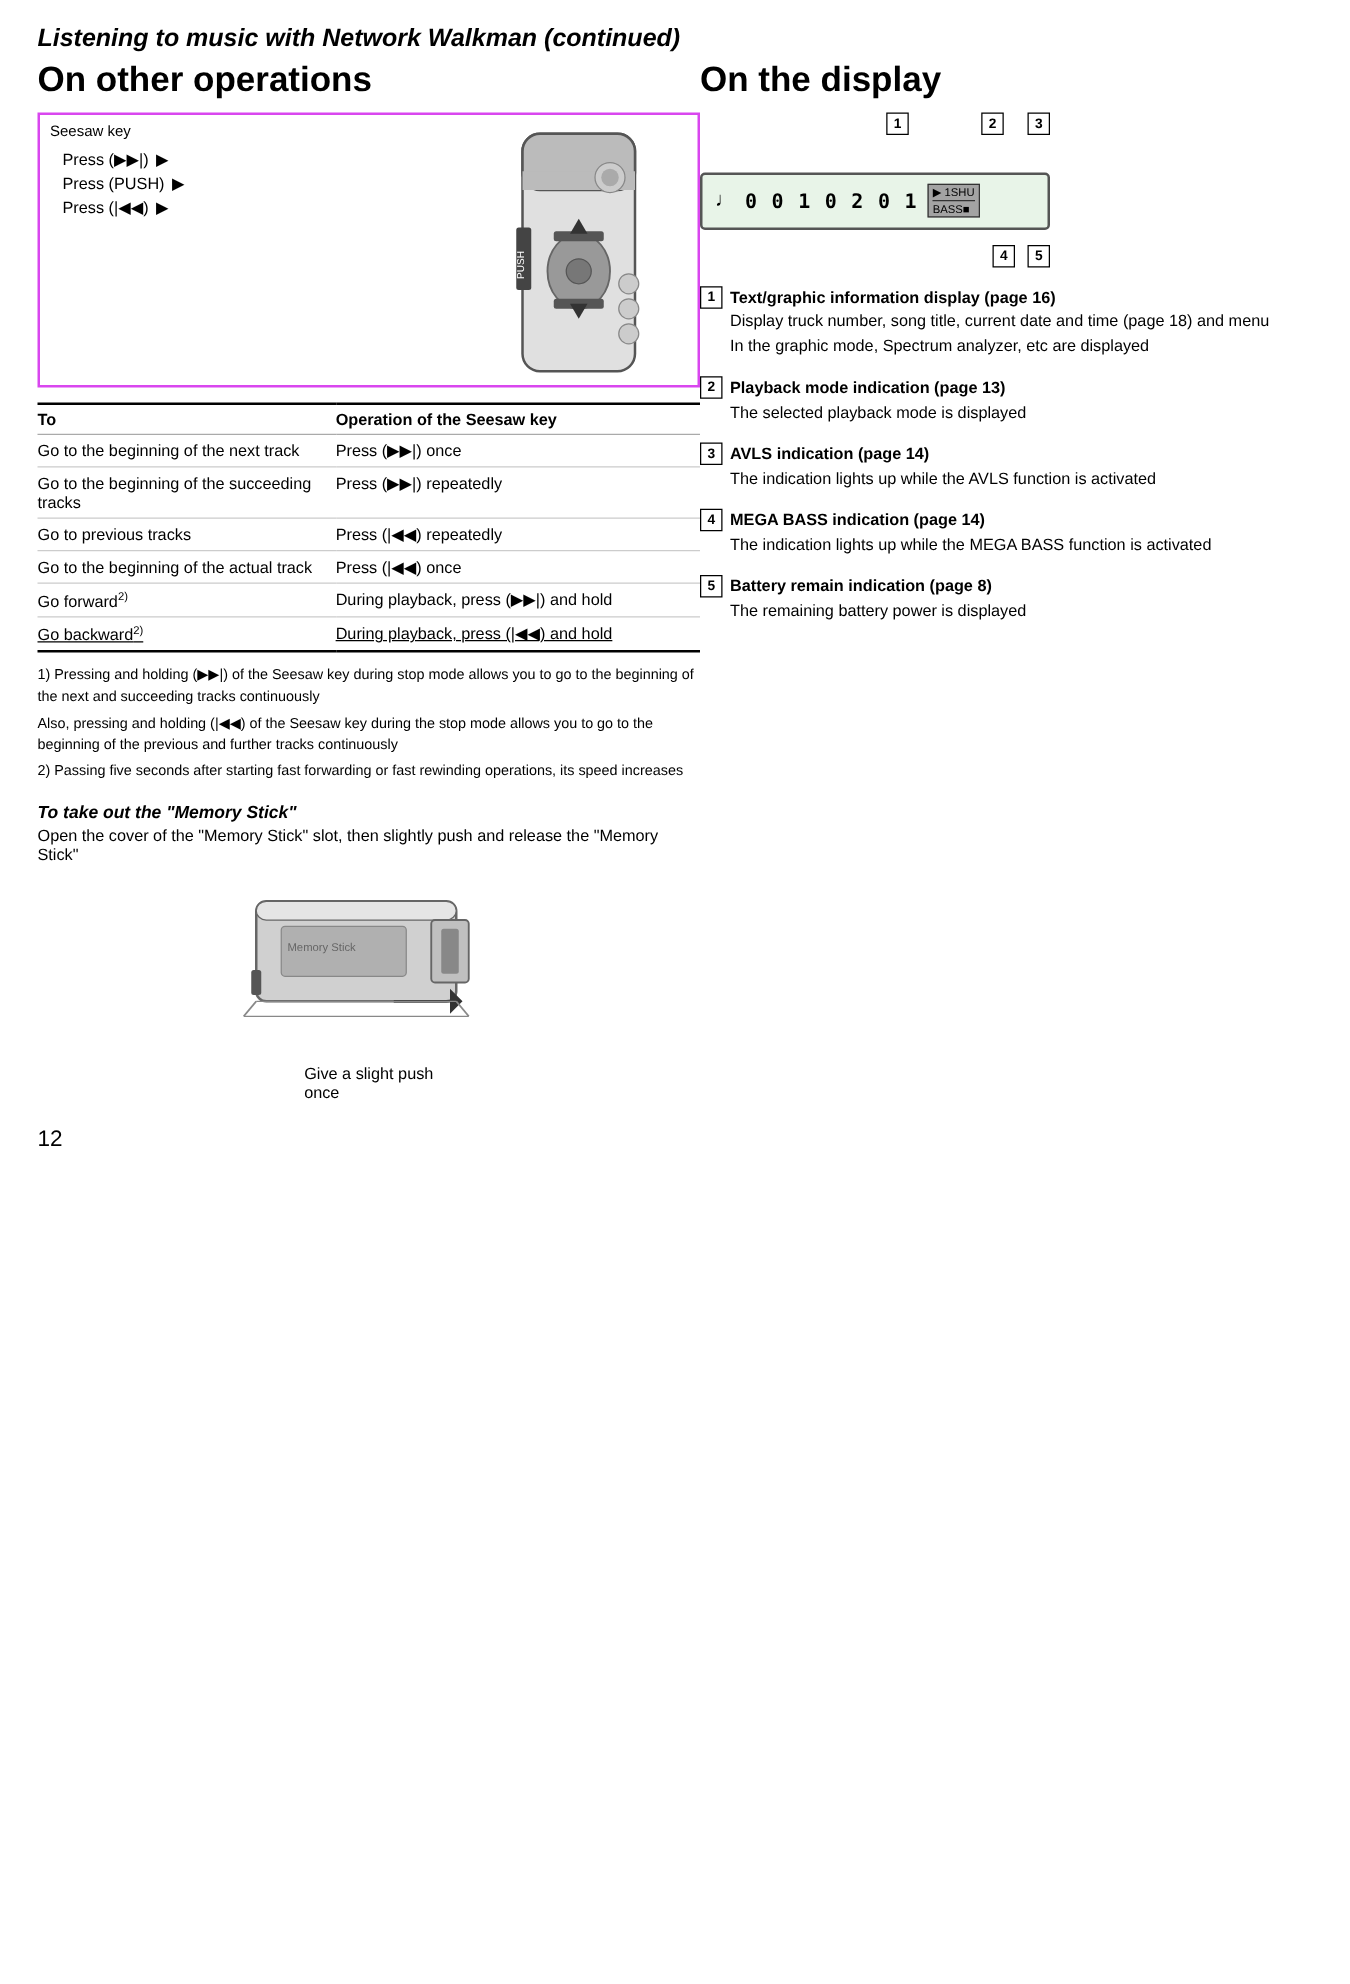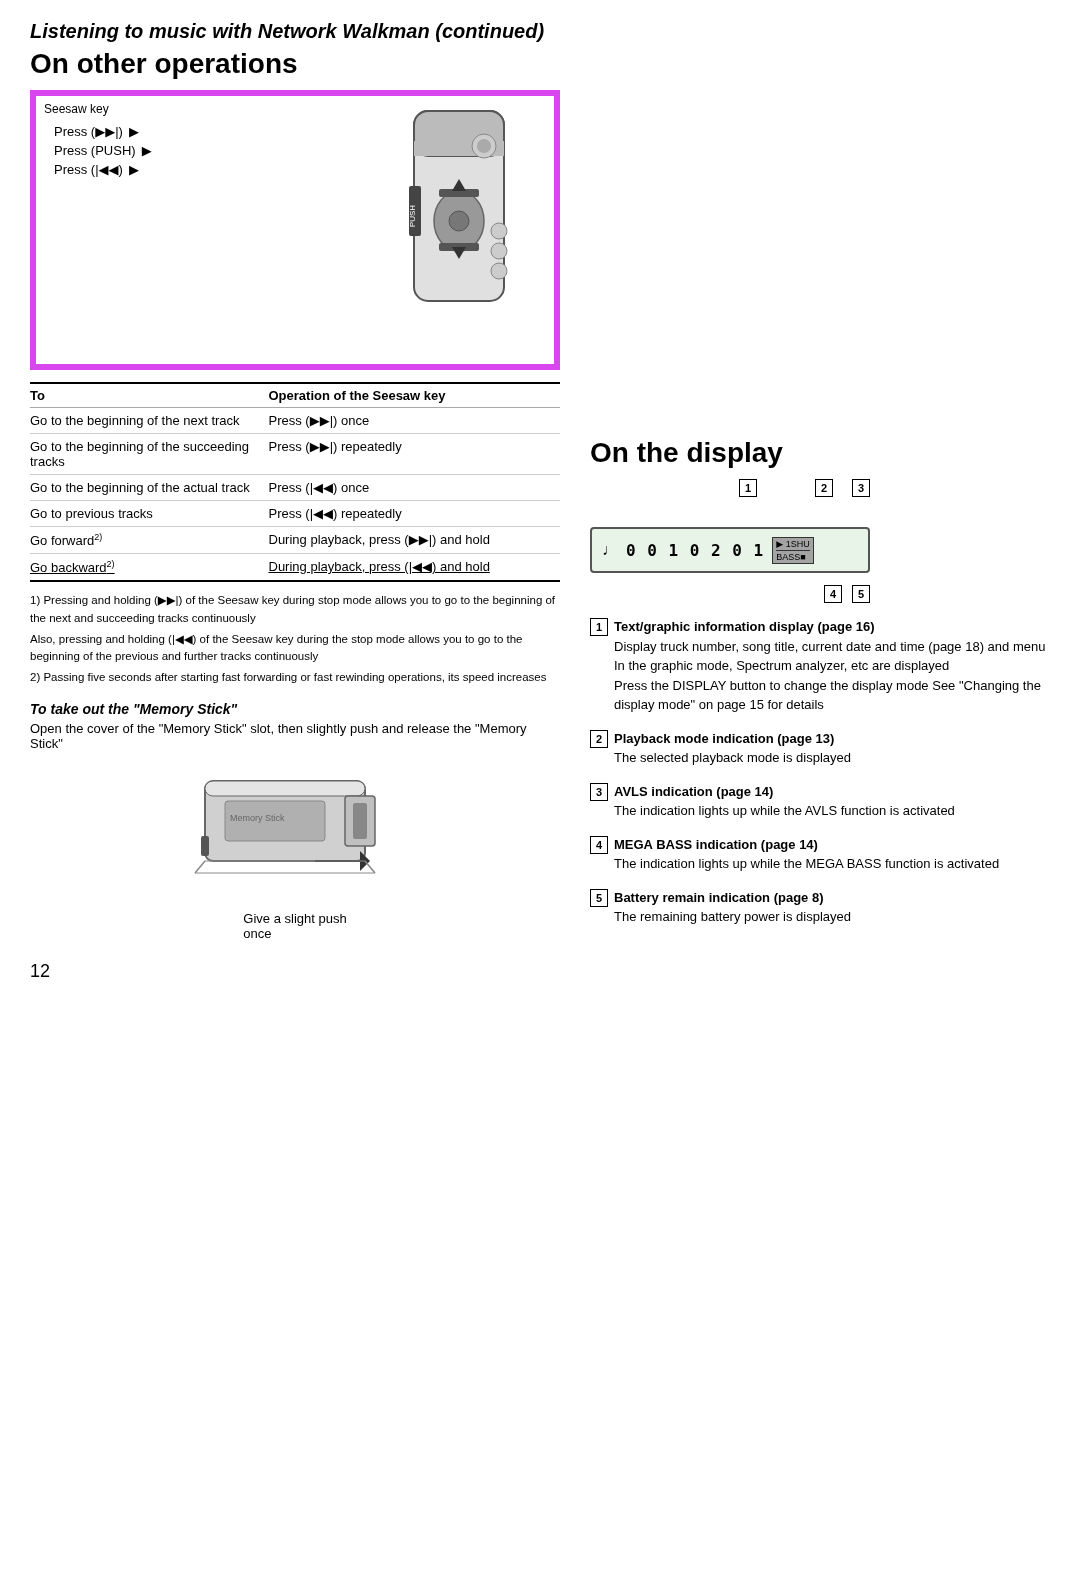--- a/index.html
+++ b/index.html
@@ -13,43 +13,41 @@
       padding: 20px 30px;
     }
     .page-header {
       font-style: italic;
       font-weight: bold;
       font-size: 20px;
       margin-bottom: 6px;
     }
     .two-col {
       display: flex;
-      gap: 30px;
-      align-items: flex-end;
     }
     .left-col {
       width: 530px;
       flex-shrink: 0;
     }
     .right-col {
       flex: 1;
     }
     h1 {
       font-size: 28px;
       font-weight: bold;
       margin-bottom: 10px;
       line-height: 1.1;
     }
     
     .device-diagram {
-      border: 6px solid #d946ef;
+      border: 2px solid #d946ef;
       padding: 8px;
       margin-bottom: 12px;
       position: relative;
-      height: 280px;
+      height: 220px;
       display: flex;
       align-items: flex-start;
     }
     .diagram-label {
       font-size: 12px;
       position: absolute;
       top: 6px;
       left: 8px;
     }
     .diagram-device {
@@ -291,26 +289,26 @@
       <tbody id="ops-table-body">
       <tr>
             <td>Go to the beginning of the next track</td>
             <td>Press (▶▶|) once</td>
           </tr>
           <tr>
             <td>Go to the beginning of the succeeding tracks</td>
             <td>Press (▶▶|) repeatedly</td>
           </tr>
           <tr>
+            <td>Go to previous tracks</td>
+            <td>Press (|◀◀) repeatedly</td>
+          </tr>
+          <tr>
             <td>Go to the beginning of the actual track</td>
             <td>Press (|◀◀) once</td>
-          </tr>
-          <tr>
-            <td>Go to previous tracks</td>
-            <td>Press (|◀◀) repeatedly</td>
           </tr>
           <tr>
             <td>Go forward<sup>2)</sup></td>
             <td>During playback, press (▶▶|) and hold</td>
           </tr>
           <tr>
             <td>Go backward<sup>2)</sup></td>
             <td>During playback, press (|◀◀) and hold</td>
           </tr>
         </tbody>
@@ -383,21 +381,21 @@
 
       <div class="badge-row-bottom">
         <span class="num-badge">4</span>
         <span class="num-badge">5</span>
       </div>
     </div>
 
     <ul class="display-items" id="display-items-container" style="margin-top:14px;">
     <li class="display-item">
           <div class="item-badge">1</div>
-          <div class="item-text"><strong>Text/graphic information display (page 16)</strong><br><span>Display truck number, song title, current date and time (page 18) and menu</span><br><span>In the graphic mode, Spectrum analyzer, etc are displayed</span><br><span>Press the DISPLAY button to change the display mode See "Changing the display mode" on page 15 for details</span></div>
+          <div class="item-text"><strong>Text/graphic information display (page 16)</strong><br><span>Display truck number, song title, current date and time (page 18) and menu</span><br><span>In the graphic mode, Spectrum analyzer, etc are displayed</span><br></div>
         </li>
         <li class="display-item">
           <div class="item-badge">2</div>
           <div class="item-text"><strong>Playback mode indication (page 13)</strong><br><span>The selected playback mode is displayed</span></div>
         </li>
         <li class="display-item">
           <div class="item-badge">3</div>
           <div class="item-text"><strong>AVLS indication (page 14)</strong><br><span>The indication lights up while the AVLS function is activated</span></div>
         </li>
         <li class="display-item">

